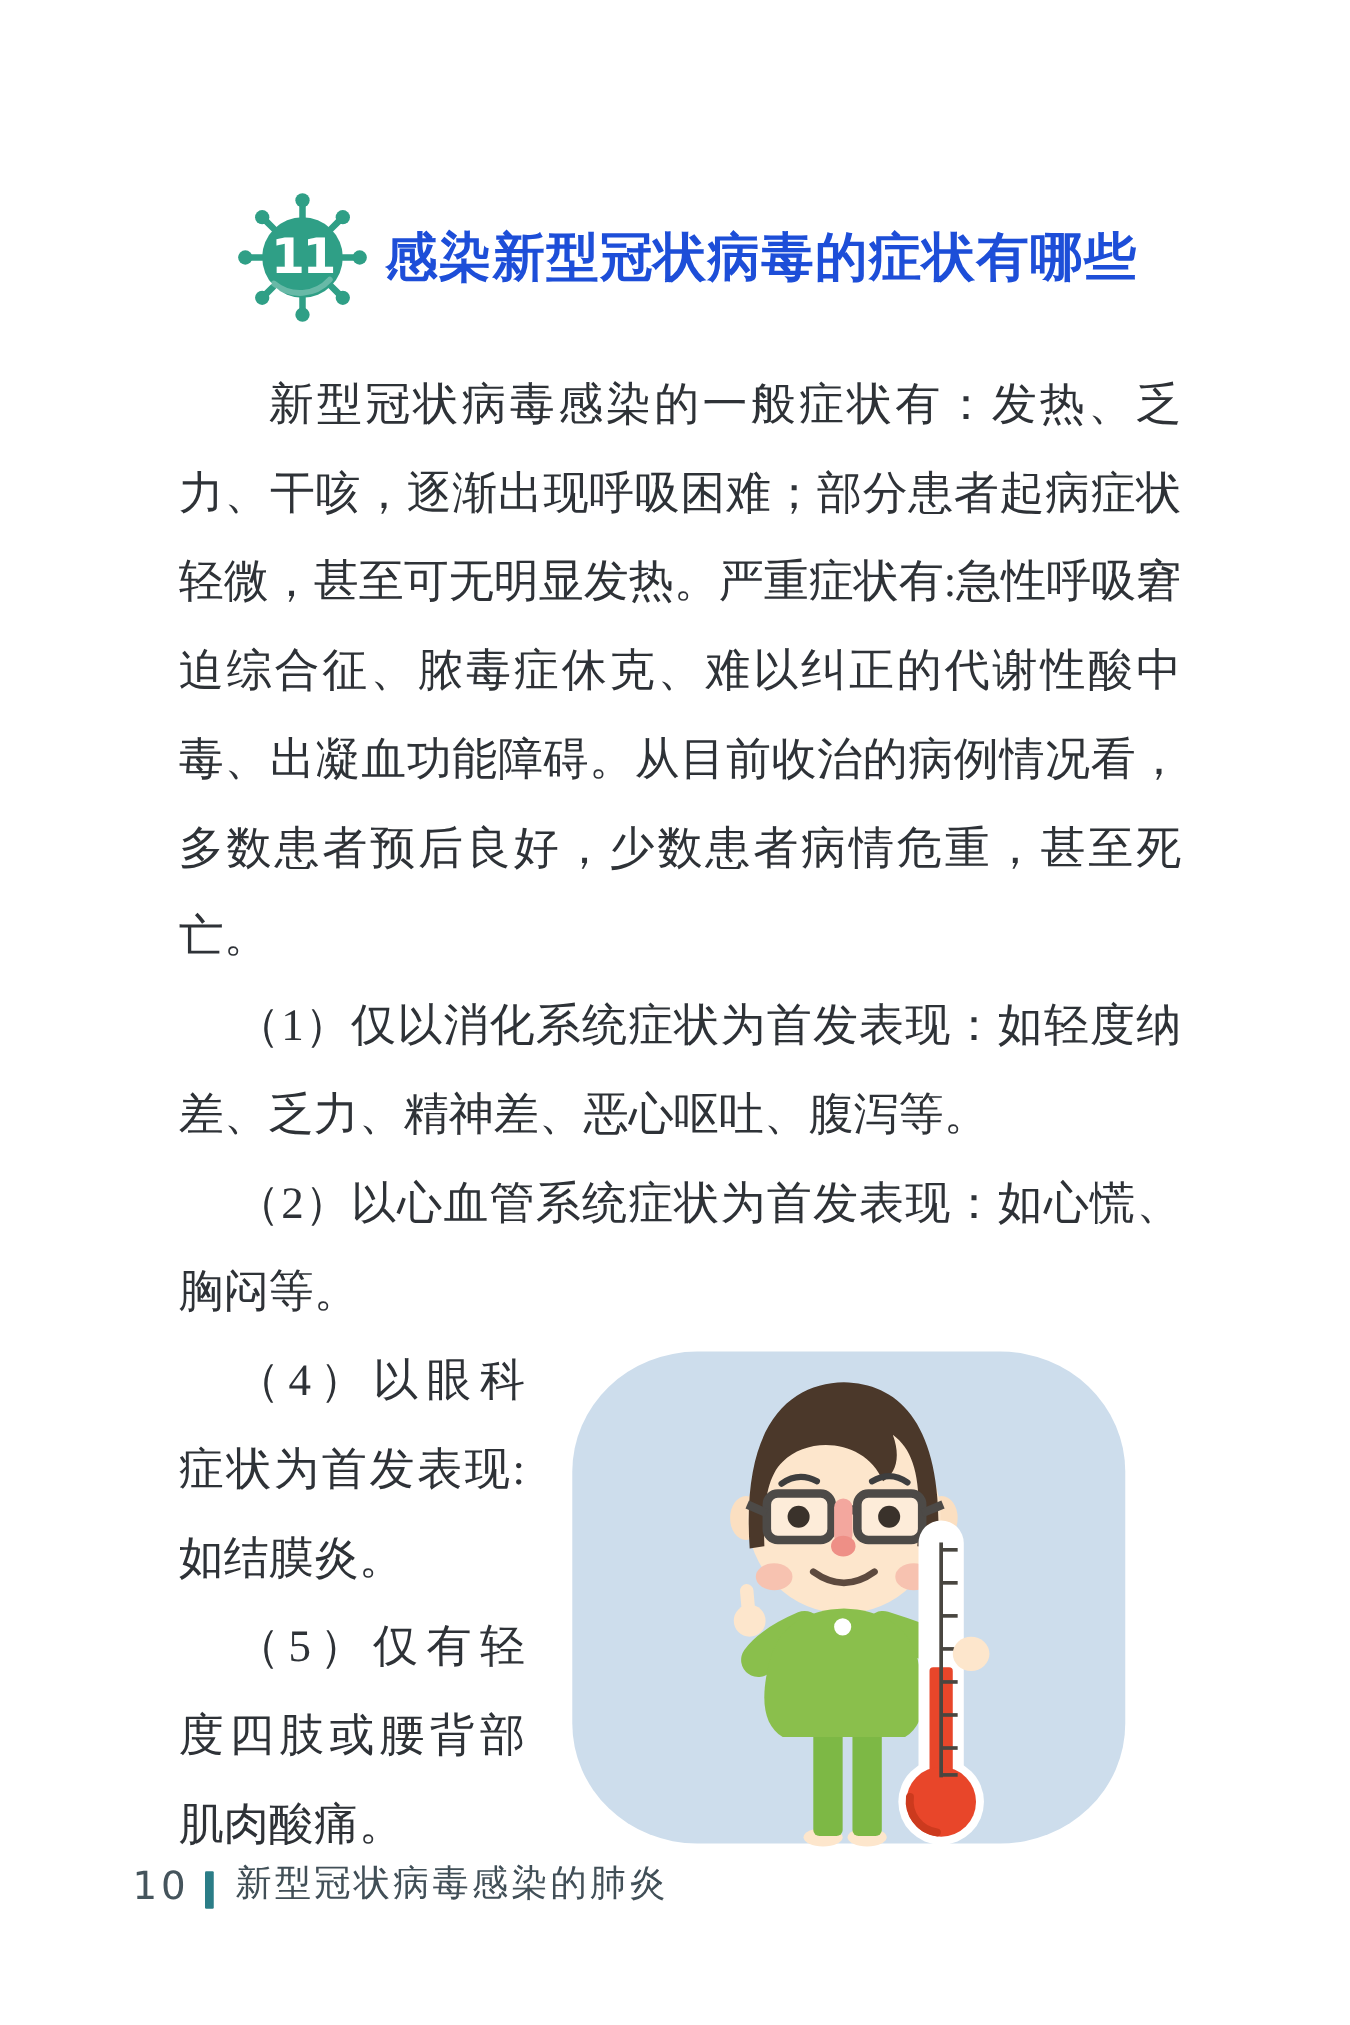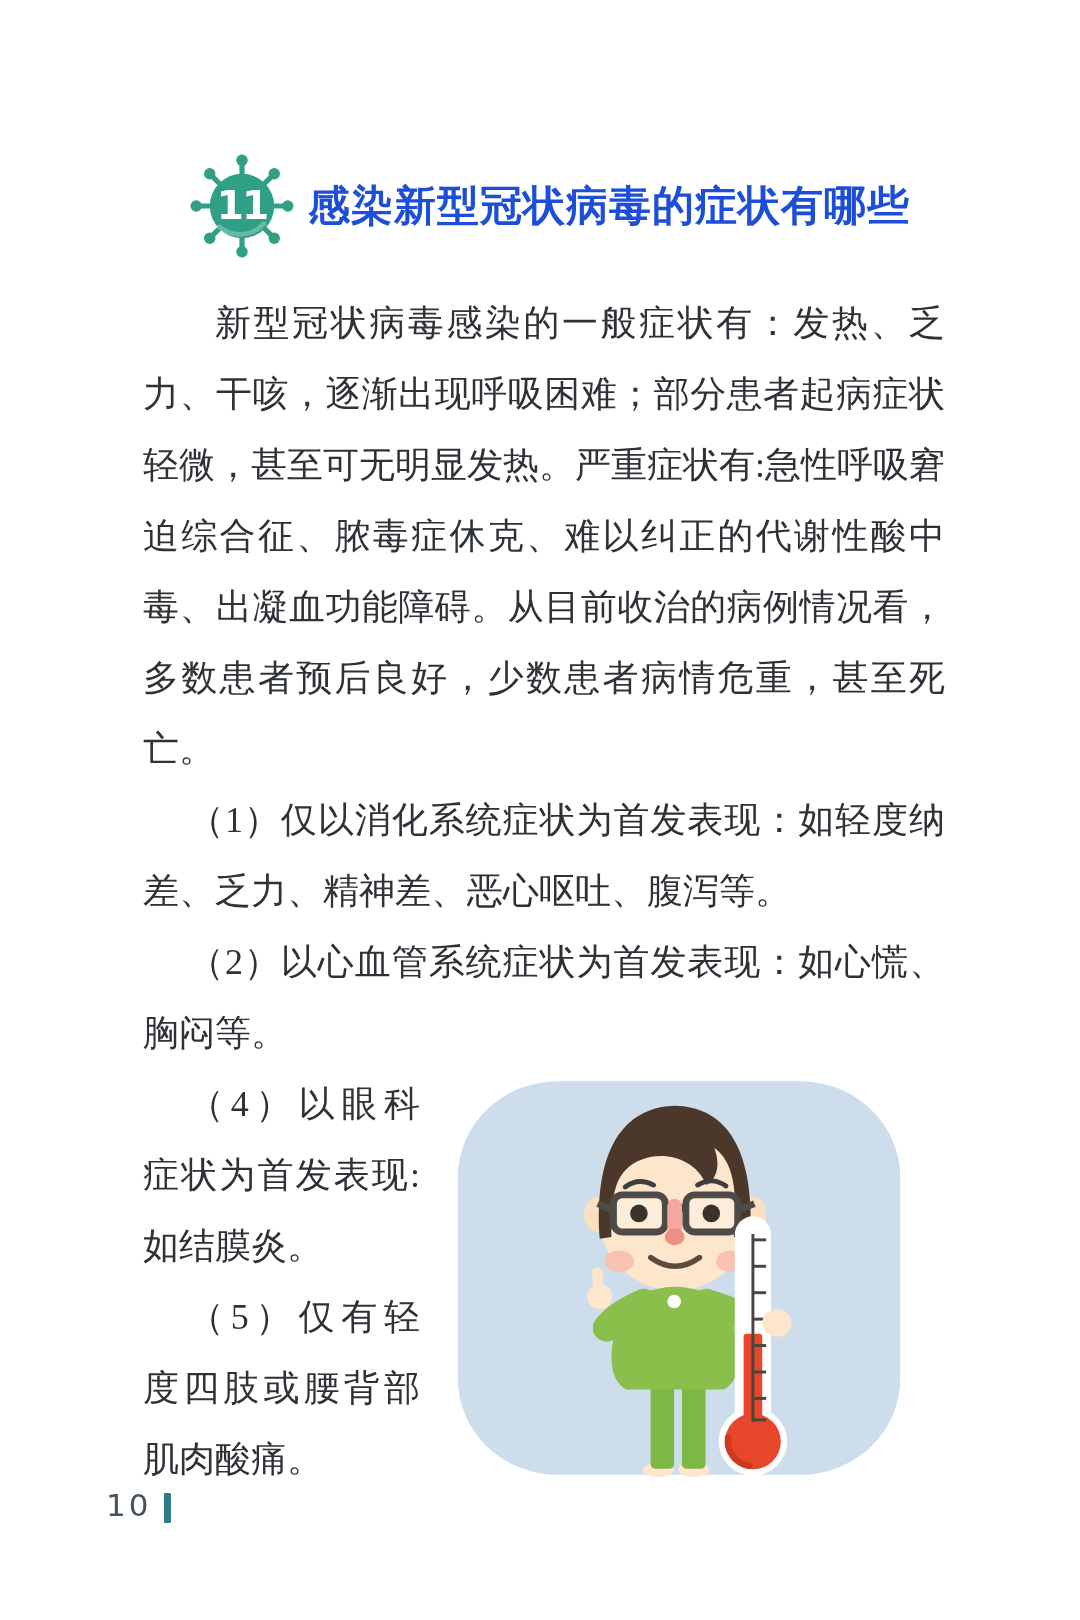--- a/index.html
+++ b/index.html
@@ -167,15 +167,16 @@
         </svg>
       </div>
       <p class="para item">（4）以眼科症状为首发表现:如结膜炎。</p>
       <p class="para item">（5）仅有轻度四肢或腰背部肌肉酸痛。</p>
     </div>
   </div>
 
   <div class="footer">
     <span class="page-num">10</span>
     <span class="sep"></span>
+    <span class="book-title">新型冠状病毒感染的肺炎</span>
   </div>
 
 </div>
 
 </body></html>

